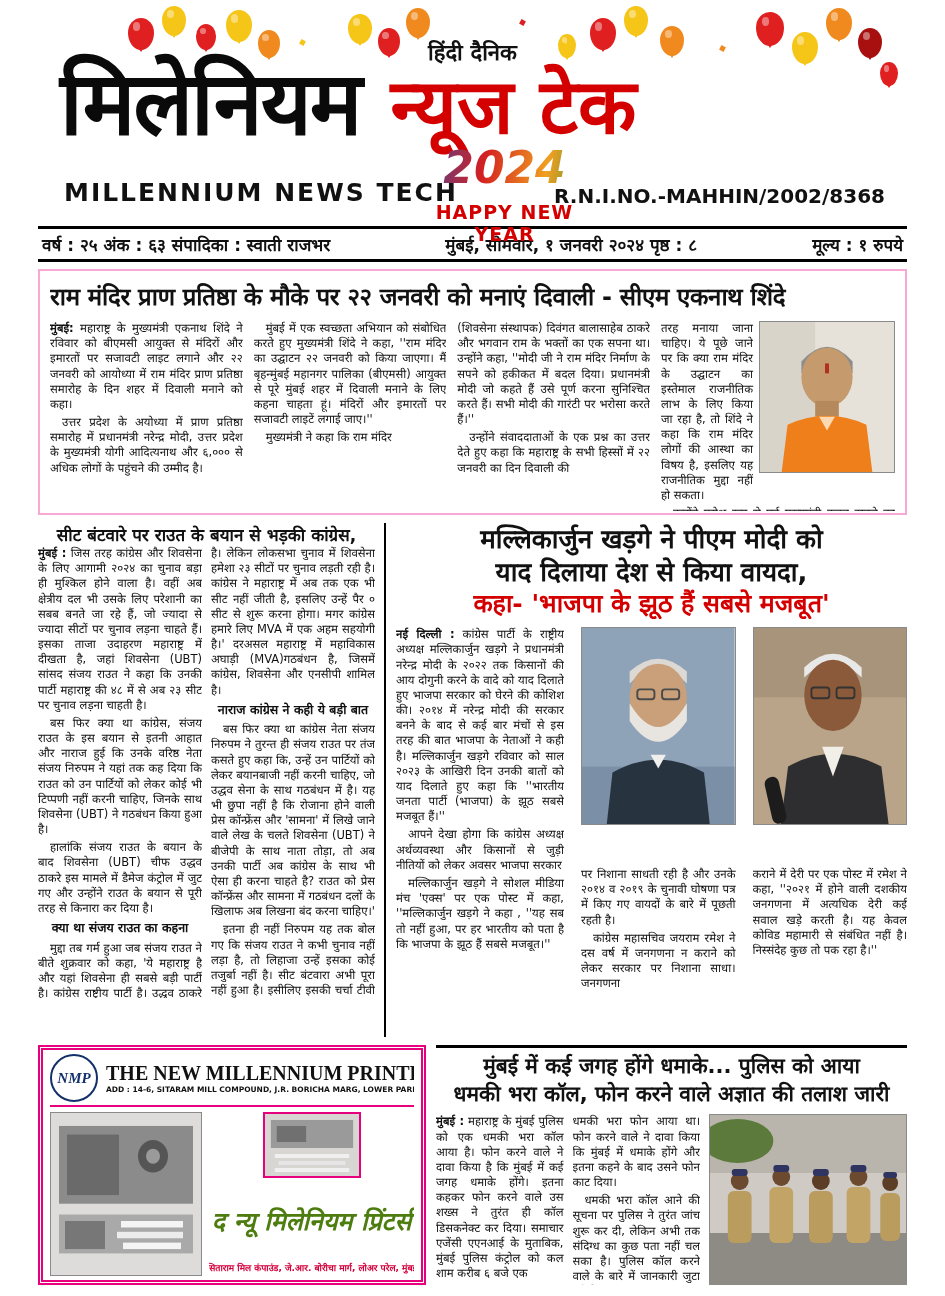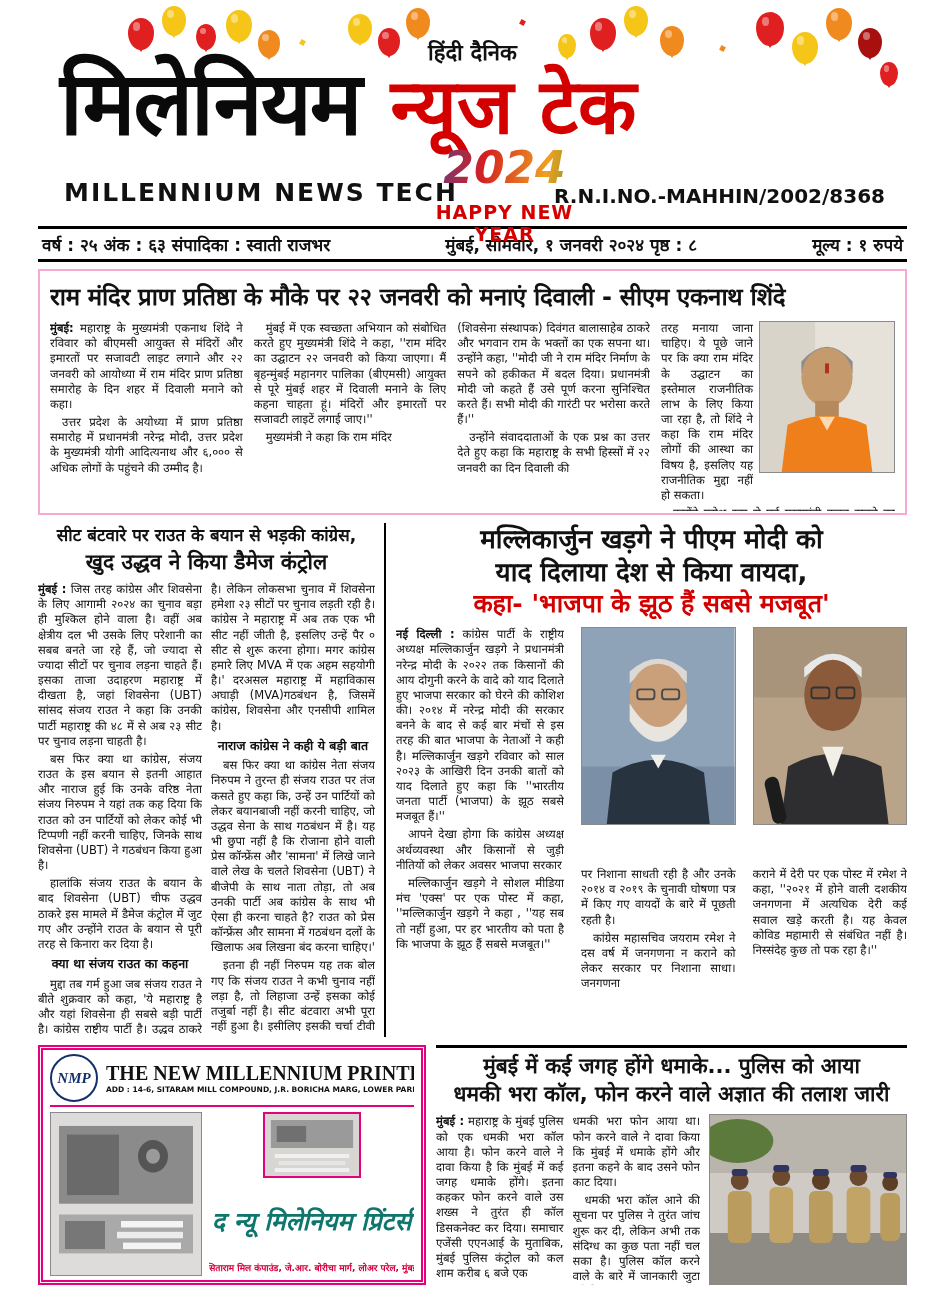--- a/index.html
+++ b/index.html
@@ -89,21 +89,21 @@
              font-weight:bold; color:#14306b; font-size:15px; }
   .ad-titles { flex:1; text-align:center; overflow:hidden; }
   .ad-title { font-size:20px; font-weight:800; font-family:"Liberation Serif","DejaVu Serif",serif;
               white-space:nowrap; }
   .ad-address { font-size:7.5px; font-weight:bold; white-space:nowrap; }
   .ad-body { display:flex; gap:7px; flex:1; padding-top:5px; overflow:hidden; }
   .press-large { width:152px; flex:none; }
   .ad-right { flex:1; display:flex; flex-direction:column; align-items:center;
               justify-content:space-between; overflow:hidden; padding-bottom:2px; }
   .press-small { width:98px; height:66px; border:2px solid #e6007e; }
-  .ad-hindi { font-size:25px; font-weight:800; font-style:italic; color:#0f766e; white-space:nowrap; }
+  .ad-hindi { font-size:25px; font-weight:800; font-style:italic; color:#4d7c0f; white-space:nowrap; }
   .ad-footer { font-size:9px; font-weight:bold; color:#d4003c; text-align:center; white-space:nowrap; }
 
   
   .article4 { flex:1; border-top:3px solid #000; padding-top:5px; height:240px; overflow:hidden; }
   .a4-h { font-size:21px; font-weight:800; text-align:center; line-height:1.32;
           white-space:nowrap; overflow:hidden; margin:0; }
   .a4-body { display:flex; gap:9px; margin-top:6px; height:178px; overflow:hidden; }
   .a4-col { flex:1; overflow:hidden; }
   .police { width:198px; flex:none; height:174px; }
 </style>
@@ -187,21 +187,20 @@
         <p>तरह मनाया जाना चाहिए। ये पूछे जाने पर कि क्या राम मंदिर के उद्घाटन का इस्तेमाल राजनीतिक लाभ के लिए किया जा रहा है, तो शिंदे ने कहा कि राम मंदिर लोगों की आस्था का विषय है, इसलिए यह राजनीतिक मुद्दा नहीं हो सकता।</p>
         <p class="ind">उन्होंने परोक्ष रूप से पूर्व मुख्यमंत्री उद्धव ठाकरे का जिक्र करते हुए कहा कि जो लोग घर से काम करने के लिए जाने जाते हैं, वह स्वाभाविक रूप से घर ही बैठेंगे।</p>
       </div>
     </div>
   </div>
 
   <div class="row-mid">
 
     <div class="article2">
       <h2 class="a2-h1">सीट बंटवारे पर राउत के बयान से भड़की कांग्रेस,</h2>
-      <h2 class="a2-h2">खुद उद्धव ने किया डैमेज कंट्रोल</h2>
       <div class="a2-cols">
         <div class="a2-col btext">
           <p><span class="dl">मुंबई :</span> <span>जिस तरह कांग्रेस और शिवसेना के लिए आगामी २०२४ का चुनाव बड़ा ही मुश्किल होने वाला है। वहीं अब क्षेत्रीय दल भी उसके लिए परेशानी का सबब बनते जा रहे हैं, जो ज्यादा से ज्यादा सीटों पर चुनाव लड़ना चाहते हैं। इसका ताजा उदाहरण महाराष्ट्र में दीखता है, जहां शिवसेना (UBT) सांसद संजय राउत ने कहा कि उनकी पार्टी महाराष्ट्र की ४८ में से अब २३ सीट पर चुनाव लड़ना चाहती है।</span></p>
           <p class="ind">बस फिर क्या था कांग्रेस, संजय राउत के इस बयान से इतनी आहात और नाराज हुई कि उनके वरिष्ठ नेता संजय निरुपम ने यहां तक कह दिया कि राउत को उन पार्टियों को लेकर कोई भी टिप्पणी नहीं करनी चाहिए, जिनके साथ शिवसेना (UBT) ने गठबंधन किया हुआ है।</p>
           <p class="ind">हालांकि संजय राउत के बयान के बाद शिवसेना (UBT) चीफ उद्धव ठाकरे इस मामले में डैमेज कंट्रोल में जुट गए और उन्होंने राउत के बयान से पूरी तरह से किनारा कर दिया है।</p>
           <div class="subhead">क्या था संजय राउत का कहना</div>
           <p class="ind">मुद्दा तब गर्म हुआ जब संजय राउत ने बीते शुक्रवार को कहा, 'ये महाराष्ट्र है और यहां शिवसेना ही सबसे बड़ी पार्टी है। कांग्रेस राष्ट्रीय पार्टी है। उद्धव ठाकरे राहुल गांधी, सोनिया गांधी और मल्लिकार्जुन खरगे समेत कांग्रेस के निर्णय लेने वाले नेताओं के साथ चर्चा जरुर कर रहे</p>
         </div>
         <div class="a2-col btext">
           <p>है। लेकिन लोकसभा चुनाव में शिवसेना हमेशा २३ सीटों पर चुनाव लड़ती रही है। कांग्रेस ने महाराष्ट्र में अब तक एक भी सीट नहीं जीती है, इसलिए उन्हें पैर ० सीट से शुरू करना होगा। मगर कांग्रेस हमारे लिए MVA में एक अहम सहयोगी है।' दरअसल महाराष्ट्र में महाविकास अघाड़ी (MVA)गठबंधन है, जिसमें कांग्रेस, शिवसेना और एनसीपी शामिल है।</p>

